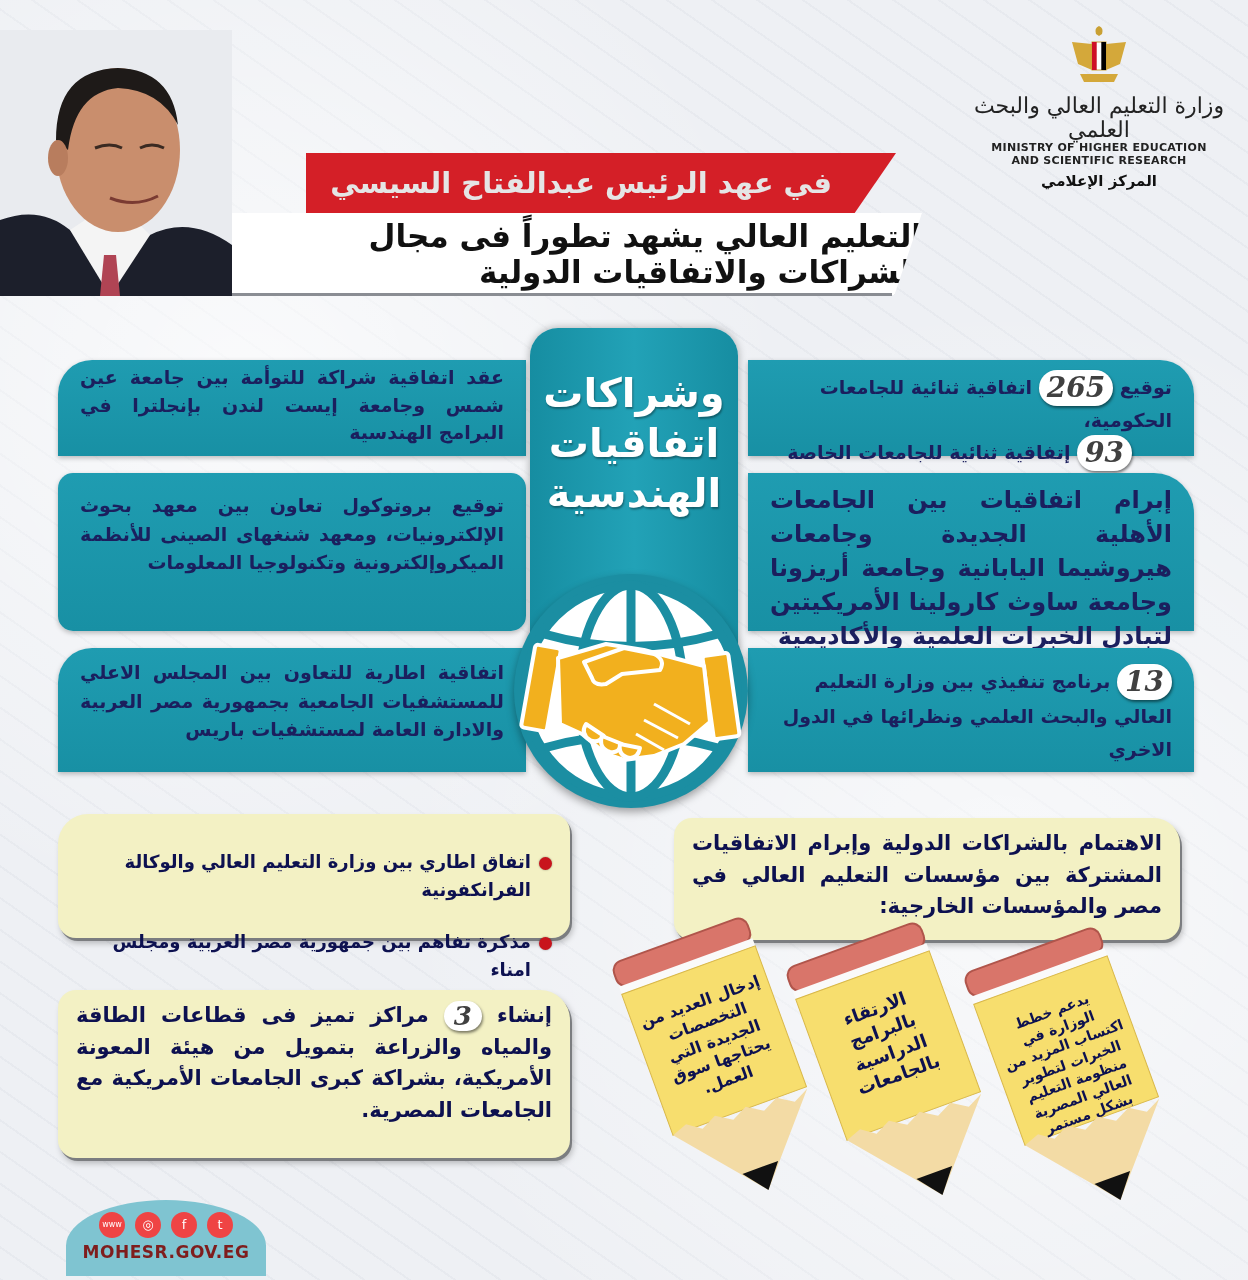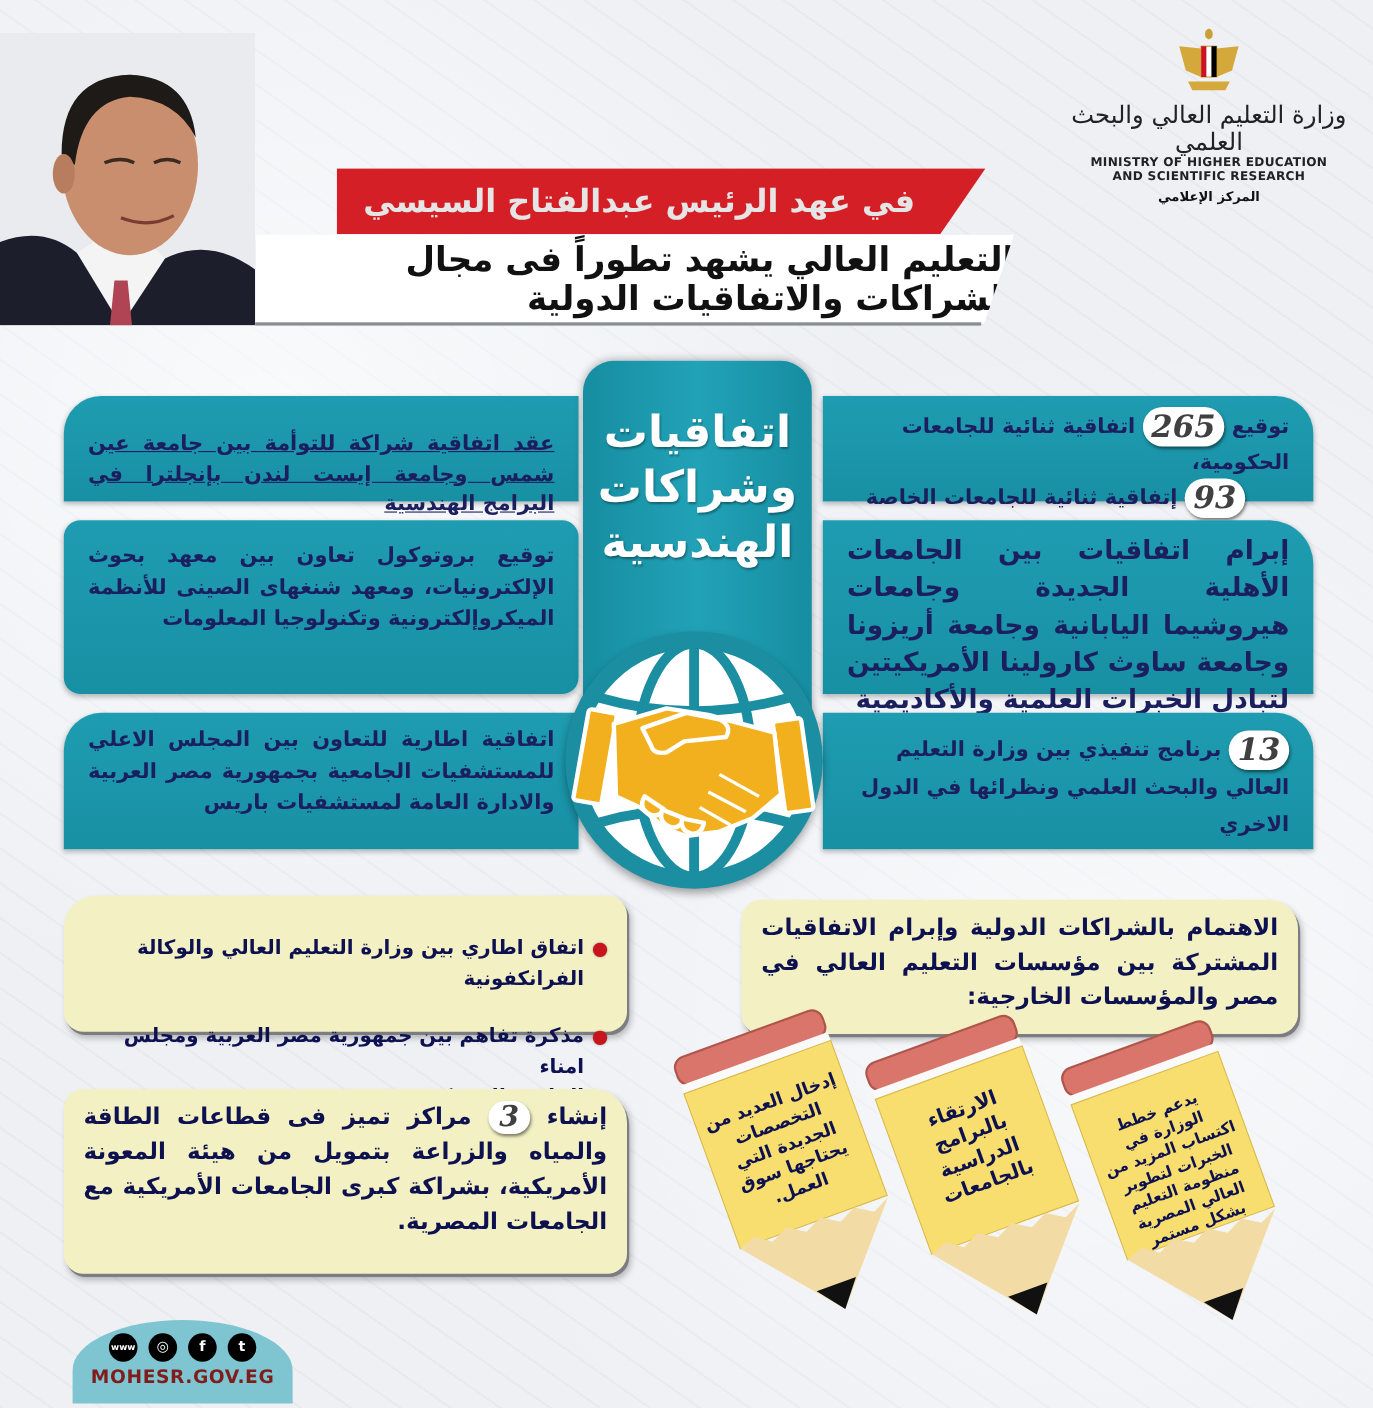--- a/index.html
+++ b/index.html
@@ -21,21 +21,21 @@
   .portrait {
     left: 0; top: 30px; width: 232px; height: 266px; overflow: hidden;
   }
   .portrait svg { width: 100%; height: 100%; }
 
   
   .logo { left: 968px; top: 22px; width: 262px; height: 170px; text-align: center; direction: ltr; }
   .logo .eagle { width: 62px; height: 70px; margin: 0 auto; display: block; }
   .logo .ar-name { font-family: "DejaVu Serif", serif; font-size: 22px; color: #222; direction: rtl; line-height: 1.1; margin-top: 2px; letter-spacing: -0.5px; }
   .logo .en1, .logo .en2 { font-family: "DejaVu Sans", sans-serif; font-weight: bold; font-size: 11px; color: #222; line-height: 1.15; letter-spacing: 0.3px; }
-  .logo .center-name { font-weight: bold; font-size: 12px; color: #111; direction: rtl; margin-top: 4px; }
+  .logo .center-name { font-weight: bold; font-size: 15px; color: #111; direction: rtl; margin-top: 4px; }
 
   
   .red-banner {
     left: 306px; top: 153px; width: 590px; height: 60px;
     background: #d41f27;
     clip-path: polygon(0 0, 100% 0, 93% 100%, 0 100%);
     color: #e5e5e5; font-weight: bold; font-size: 29px;
     display: flex; align-items: center; justify-content: center; padding-right: 40px;
   }
   .white-banner {
@@ -115,21 +115,21 @@
   .pen1 { left: 648px; top: 930px; transform: rotate(-20deg); }
   .pen2 { left: 822px; top: 935px; transform: rotate(-20deg); }
   .pen3 { left: 1000px; top: 940px; transform: rotate(-20deg); }
 
   
   .footer {
     left: 66px; top: 1200px; width: 200px; height: 76px; border-radius: 50% 50% 0 0 / 60% 60% 0 0;
     background: #7fc4d1; text-align: center; direction: ltr; padding-top: 12px;
   }
   .footer .icons { display: flex; justify-content: center; gap: 10px; }
-  .footer .ic { width: 26px; height: 26px; border-radius: 50%; background: #000000; color: #fff; font-size: 13px; font-weight: bold; line-height: 26px; }
+  .footer .ic { width: 26px; height: 26px; border-radius: 50%; background: #ef4444; color: #fff; font-size: 13px; font-weight: normal; line-height: 26px; }
   .footer .url { font-weight: bold; font-size: 17px; color: #7f1d1d; margin-top: 4px; letter-spacing: 0.5px; text-align: center; }
 </style>
 </head>
 <body>
 
 <div class="abs portrait">
   <svg viewBox="0 0 232 266">
     <rect x="0" y="0" width="232" height="266" fill="#e9ebef"></rect>
     <path d="M0 266 L0 190 Q40 175 70 200 L110 230 L150 205 Q190 185 232 215 L232 266 Z" fill="#1c1f2b"></path>
     <path d="M70 200 L110 266 L150 205 L135 190 L85 190 Z" fill="#f4f4f4"></path>
@@ -172,21 +172,21 @@
     <span>توقيع</span>
     <span class="num-badge">265</span>
     <span>اتفاقية ثنائية للجامعات الحكومية،</span>
   </div>
   <div style="padding-right:40px;">
     <span class="num-badge">93</span>
     <span>إتفاقية ثنائية للجامعات الخاصة</span>
   </div>
 </div>
 
-<div class="abs teal panel p-l1 justify" style="padding-top:30px;text-decoration:underline;">
+<div class="abs teal panel p-l1 justify" style="padding-top:4px;">
   <span>عقد اتفاقية شراكة للتوأمة بين جامعة عين شمس وجامعة إيست لندن بإنجلترا في البرامج الهندسية</span>
 </div>
 
 <div class="abs teal panel p-r2 justify" style="font-size:24px; line-height:1.42;">
   <span>إبرام اتفاقيات بين الجامعات الأهلية الجديدة وجامعات هيروشيما اليابانية وجامعة أريزونا وجامعة ساوث كارولينا الأمريكيتين لتبادل الخبرات العلمية والأكاديمية</span>
 </div>
 
 <div class="abs teal panel p-l2 justify" style="padding-top:18px; line-height:1.5;">
   <span>توقيع بروتوكول تعاون بين معهد بحوث الإلكترونيات، ومعهد شنغهاى الصينى للأنظمة الميكروإلكترونية وتكنولوجيا المعلومات</span>
 </div>
@@ -194,22 +194,22 @@
 <div class="abs teal panel p-r3" style="padding-top:16px; line-height:1.75;">
   <span class="num-badge">13</span>
   <span>برنامج تنفيذي بين وزارة التعليم العالي والبحث العلمي ونظرائها في الدول الاخري</span>
 </div>
 
 <div class="abs teal panel p-l3 justify" style="line-height:1.5;">
   <span>اتفاقية اطارية للتعاون بين المجلس الاعلي للمستشفيات الجامعية بجمهورية مصر العربية والادارة العامة لمستشفيات باريس</span>
 </div>
 
 <div class="abs center-col">
+  <div>وشراكات</div>
   <div>اتفاقيات</div>
-  <div>وشراكات</div>
   <div>الهندسية</div>
 </div>
 
 <div class="abs globe">
   <svg viewBox="0 0 234 234">
     <circle cx="117" cy="117" r="106" fill="#fff"></circle>
     <g stroke="#1b8ea2" stroke-width="9" fill="none">
       <circle cx="117" cy="117" r="106"></circle>
       <line x1="117" y1="11" x2="117" y2="223"></line>
       <ellipse cx="117" cy="117" rx="52" ry="106"></ellipse>

